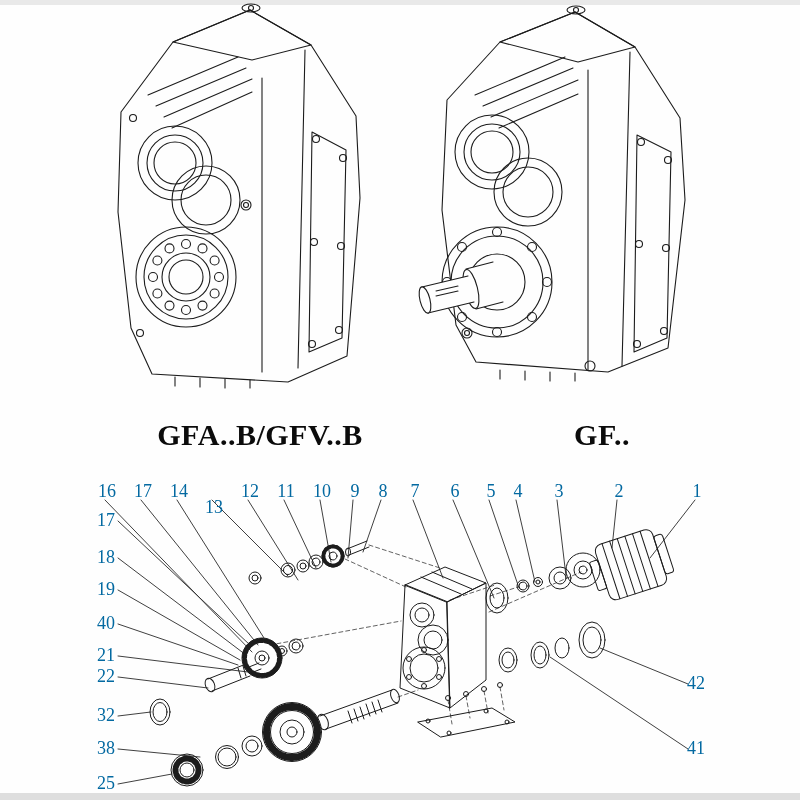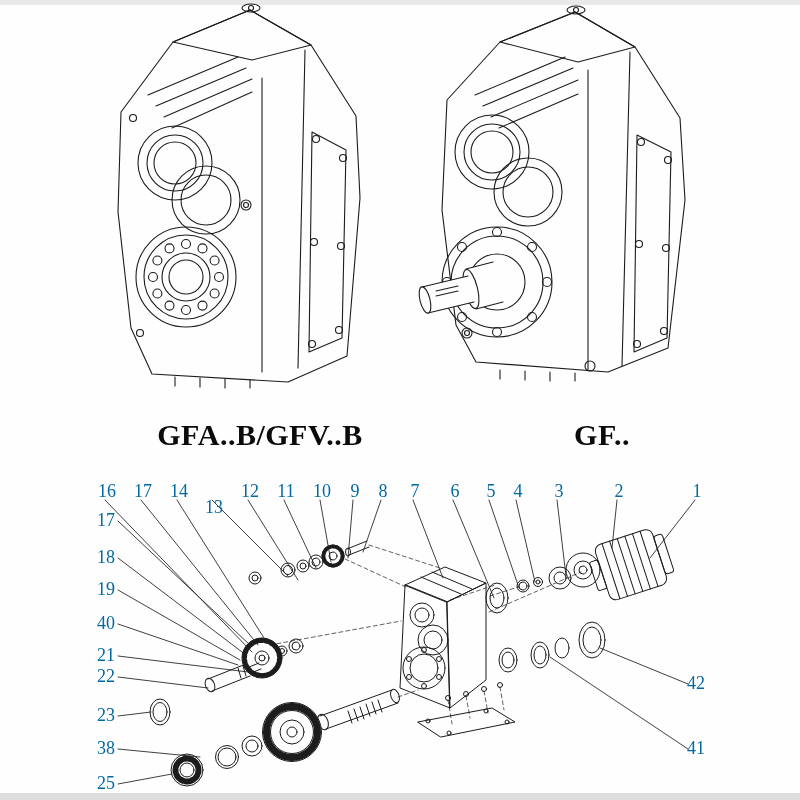--- a/index.html
+++ b/index.html
@@ -330,21 +330,21 @@
   <span class="callout" style="left:548px;top:482px">3</span>
   <span class="callout" style="left:608px;top:482px">2</span>
   <span class="callout" style="left:686px;top:482px">1</span>
 
   <span class="callout" style="left:95px;top:511px">17</span>
   <span class="callout" style="left:95px;top:548px">18</span>
   <span class="callout" style="left:95px;top:580px">19</span>
   <span class="callout" style="left:95px;top:614px">40</span>
   <span class="callout" style="left:95px;top:646px">21</span>
   <span class="callout" style="left:95px;top:667px">22</span>
-  <span class="callout" style="left:95px;top:706px">23</span>
+  <span class="callout" style="left:95px;top:706px">32</span>
   <span class="callout" style="left:95px;top:739px">38</span>
   <span class="callout" style="left:95px;top:774px">25</span>
 
   <span class="callout" style="left:685px;top:674px">42</span>
   <span class="callout" style="left:685px;top:739px">41</span>
 
   <div class="edge-bottom"></div>
 </div>
 
 </body></html>

